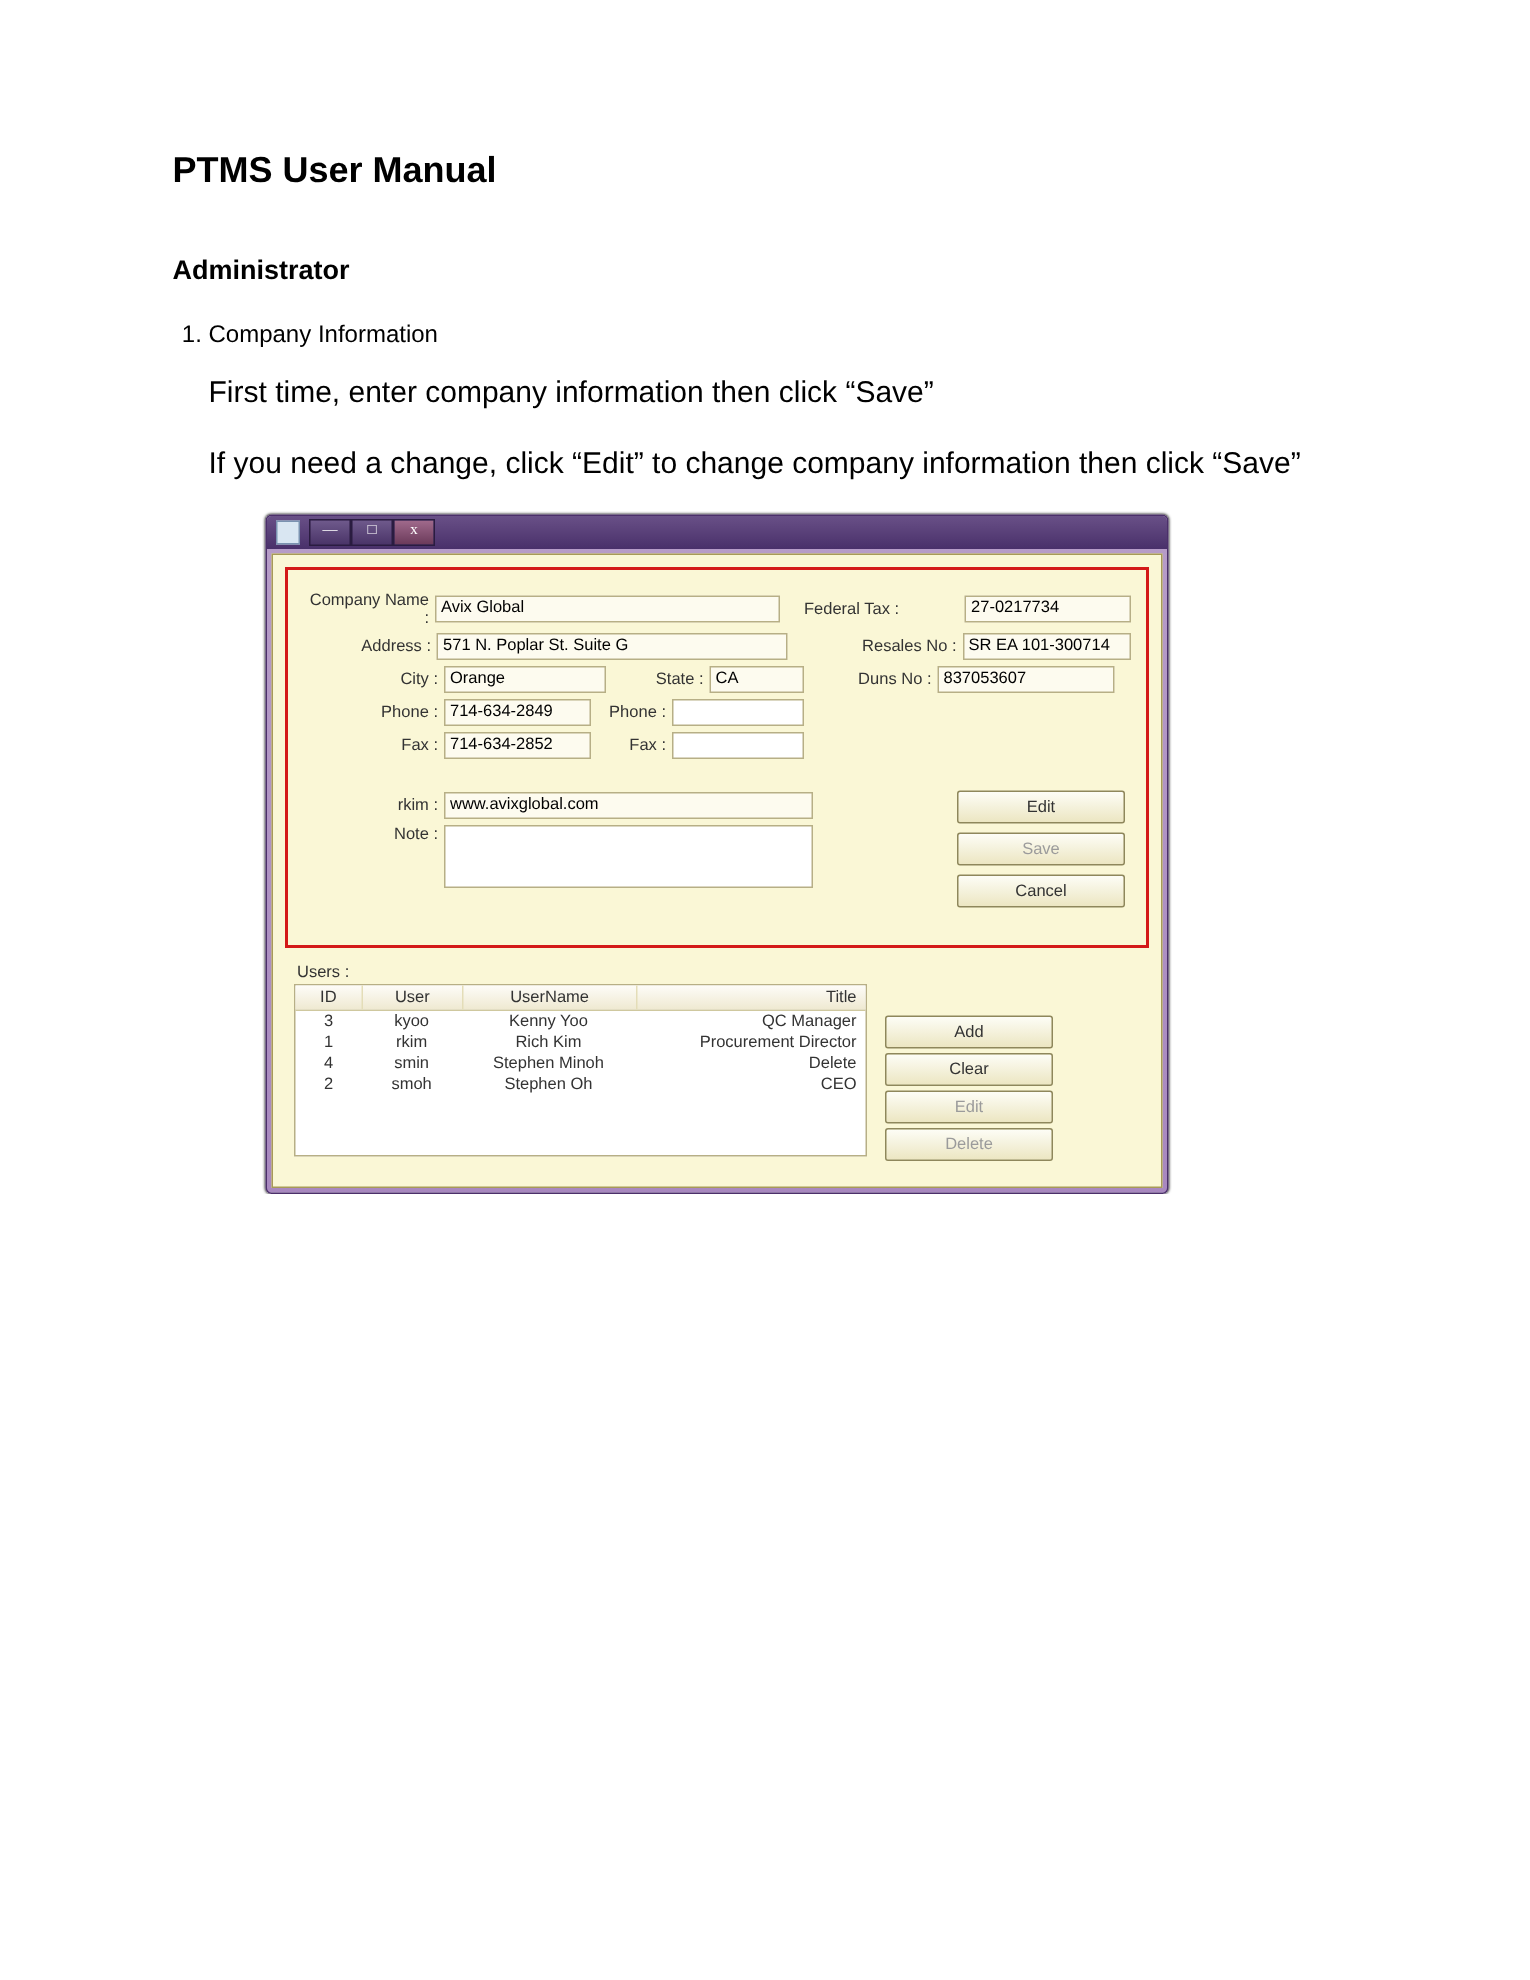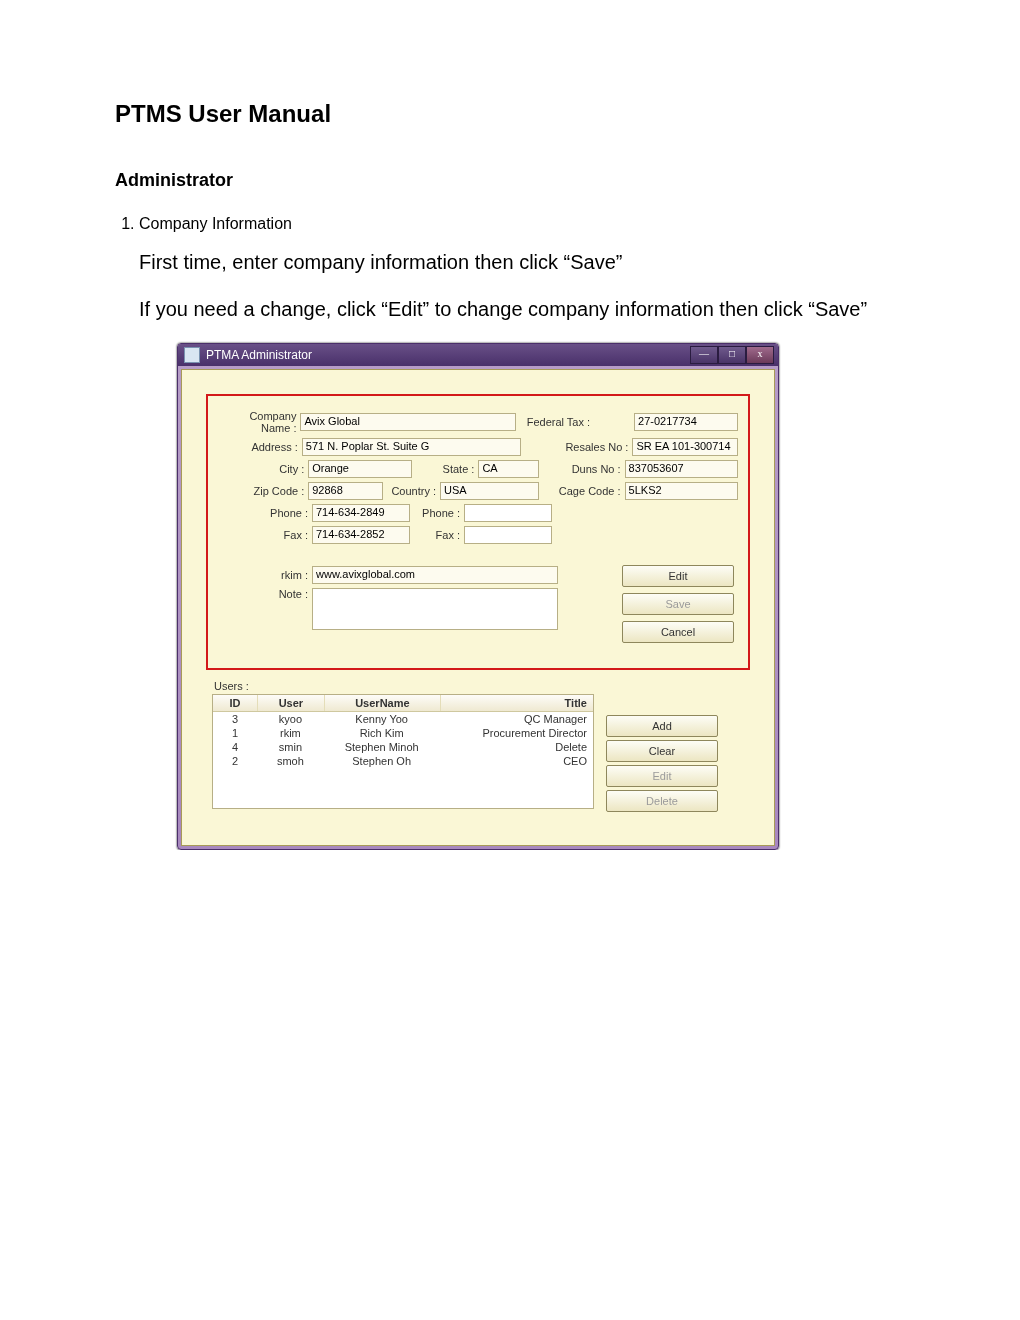--- a/index.html
+++ b/index.html
@@ -26,40 +26,40 @@
   .titlebar .app-icon { width:14px; height:14px; background:#d9e6f2;
     border:1px solid #7a92b0; margin-right:6px; }
   .titlebar .title-text { flex:1; }
   .win-btns { display:flex; gap:0; }
   .win-btn { width:26px; height:16px; border:1px solid #2a1c40;
     background:linear-gradient(#6f5a8c,#4a3468); color:#fff; font-size:10px;
     line-height:13px; text-align:center; font-family:Tahoma; }
   .win-btn.close { background:linear-gradient(#a06a8c,#6b3a5a); }
 
   .client { margin:3px; background:#faf7d6; border:1px solid #a79a57;
-    padding:16px; font-family:Tahoma,Arial; font-size:11px; color:#333;}
+    padding:0; font-family:Tahoma,Arial; font-size:11px; color:#333;}
   .red-frame { margin:8px 8px 0 8px; border:2px solid #d31919; padding:10px 10px 22px 10px; }
 
   .form-row { display:flex; align-items:center; margin:4px 0; }
   .lbl { text-align:right; padding-right:4px; }
   .fld { background:#fff; border:1px solid #b7af86; height:14px; padding:1px 3px; font-size:11px; color:#000; }
   .ro { background:#fdfbef; }
 
   .btn { width:110px; height:20px; border:1px solid #8e875c;
     background:linear-gradient(#fdfdf6,#ece6c2); font-size:11px;
     display:flex; align-items:center; justify-content:center; margin:3px 0;
     border-radius:2px; }
   .btn.disabled { color:#9b9b9b; }
 
   
   .users-area { margin:10px 14px 14px 14px; }
   .users-label { font-size:11px; margin:10px 0 2px 2px; }
   .tbl { width:380px; background:#fff; border:1px solid #b7af86; }
   .thead { display:flex; background:linear-gradient(#fdfcf8,#efe9d1);
-    border-bottom:1px solid #cfc89f; font-size:11px;font-weight:bold; }
+    border-bottom:1px solid #cfc89f; font-size:11px; }
   .th { padding:2px 6px; border-right:1px solid #e4ddb8; }
   .tr { display:flex; font-size:11px; padding:0 0; }
   .td { padding:1px 6px; }
   .c-id { width:34px; text-align:center; }
   .c-user { width:58px; text-align:center; }
   .c-name { width:110px; text-align:center; }
   .c-title { width:150px; text-align:right; }
 
   .users-flex { display:flex; gap:12px; align-items:flex-start; }
   .user-btns { margin-top:18px;text-align:right; }
@@ -76,21 +76,20 @@
     <li>
       <span class="step-text">Company Information</span>
       <div class="para">First time, enter company information then click “Save”</div>
       <div class="para">If you need a change, click “Edit” to change company information then click “Save”</div>
     </li>
   </ol>
 
   <div class="win-wrap">
     <div class="titlebar">
       <div class="app-icon"></div>
-      <div class="title-text">PTMA Administrator</div>
       <div class="win-btns">
         <div class="win-btn">—</div>
         <div class="win-btn">□</div>
         <div class="win-btn close">x</div>
       </div>
     </div>
 
     <div class="client">
       <div class="red-frame">
 
@@ -110,28 +109,20 @@
 
         <div class="form-row">
           <div class="lbl" style="width:90px;">City :</div>
           <div class="fld ro" style="width:100px;">Orange</div>
           <div class="lbl" style="width:65px;">State :</div>
           <div class="fld ro" style="width:55px;">CA</div>
           <div class="lbl" style="width:85px;">Duns No :</div>
           <div class="fld ro" style="width:110px;">837053607</div>
         </div>
 
-        <div class="form-row">
-          <div class="lbl" style="width:90px;">Zip Code :</div>
-          <div class="fld ro" style="width:70px;">92868</div>
-          <div class="lbl" style="width:55px;">Country :</div>
-          <div class="fld ro" style="width:95px;">USA</div>
-          <div class="lbl" style="width:85px;">Cage Code :</div>
-          <div class="fld ro" style="width:110px;">5LKS2</div>
-        </div>
 
         <div class="form-row">
           <div class="lbl" style="width:90px;">Phone :</div>
           <div class="fld ro" style="width:90px;">714-634-2849</div>
           <div class="lbl" style="width:50px;">Phone :</div>
           <div class="fld" style="width:80px;"></div>
         </div>
 
         <div class="form-row">
           <div class="lbl" style="width:90px;">Fax :</div>

